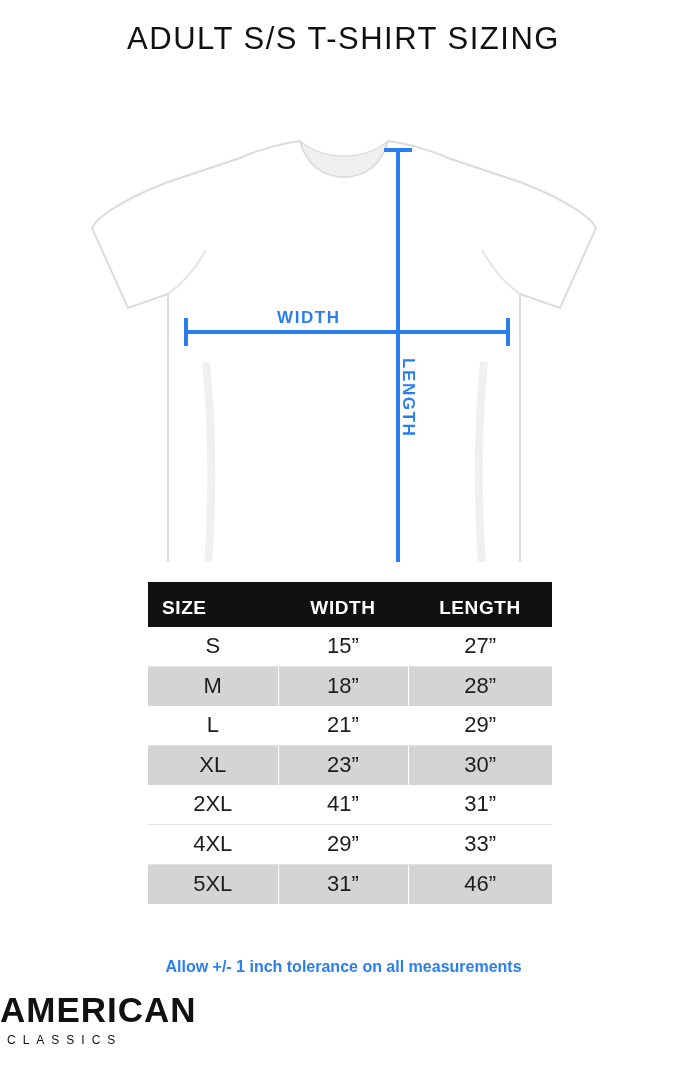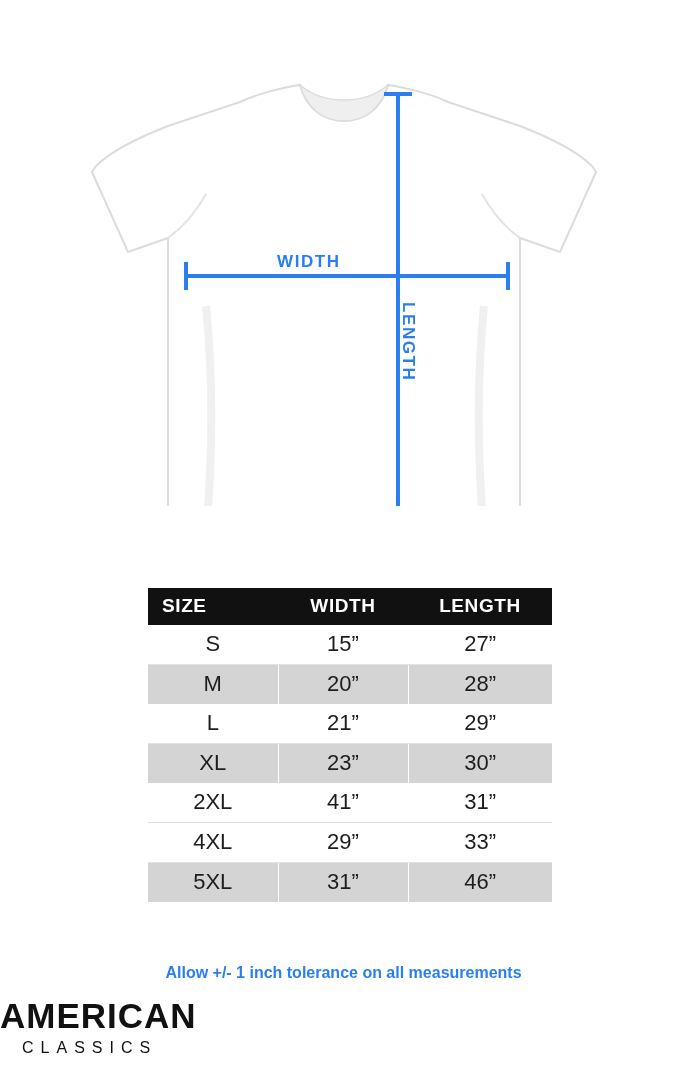--- a/index.html
+++ b/index.html
@@ -79,21 +79,21 @@
     border-collapse: collapse;
     width: 390px;
     table-layout: fixed;
   }
   table.size-table th {
     background: #111111;
     color: #ffffff;
     font-size: 19px;
     font-weight: bold;
     letter-spacing: 0.6px;
-    padding: 7px 0 8px 0;
+    padding: 15px 0 8px 0;
     text-align: center;
   }
   table.size-table th.col-size { text-align: left; padding-left: 14px; width: 116px; }
   table.size-table th.col-width { width: 130px; }
   table.size-table th.col-length { width: 144px; }
 
   table.size-table td {
     font-size: 22px;
     text-align: center;
     padding: 6px 0 7px 0;
@@ -126,32 +126,33 @@
     text-align: left;
   }
   .brand-main {
     font-size: 35px;
     font-weight: bold;
     letter-spacing: 1px;
     color: #111;
     line-height: 1.05;
   }
   .brand-sub {
-    font-size: 16px;
+    font-size: 12px;
     letter-spacing: 7px;
     color: #111;
     margin-top: 4px;
-    padding-left: 22px;
+    padding-left: 7px;
   }
 </style>
 </head>
 <body>
 
 <div class="page">
 
+  <div class="title">ADULT S/S T-SHIRT SIZING</div>
 
   <div class="shirt-area">
     <svg class="shirt-svg" width="687" height="500" viewBox="0 0 687 500">
 
       <g>
         <path d="M240 96
                  C 252 90, 278 82, 300 79
                  C 306 101, 322 115, 344 115
                  C 366 115, 382 101, 388 79
                  C 410 82, 436 90, 448 96
@@ -202,21 +203,21 @@
         </tr>
       </thead>
       <tbody>
         <tr class="odd">
           <td>S</td>
           <td>15”</td>
           <td>27”</td>
         </tr>
         <tr class="even">
           <td>M</td>
-          <td>20”</td>
+          <td>18”</td>
           <td>28”</td>
         </tr>
         <tr class="odd">
           <td>L</td>
           <td>21”</td>
           <td>29”</td>
         </tr>
         <tr class="even">
           <td>XL</td>
           <td>23”</td>

